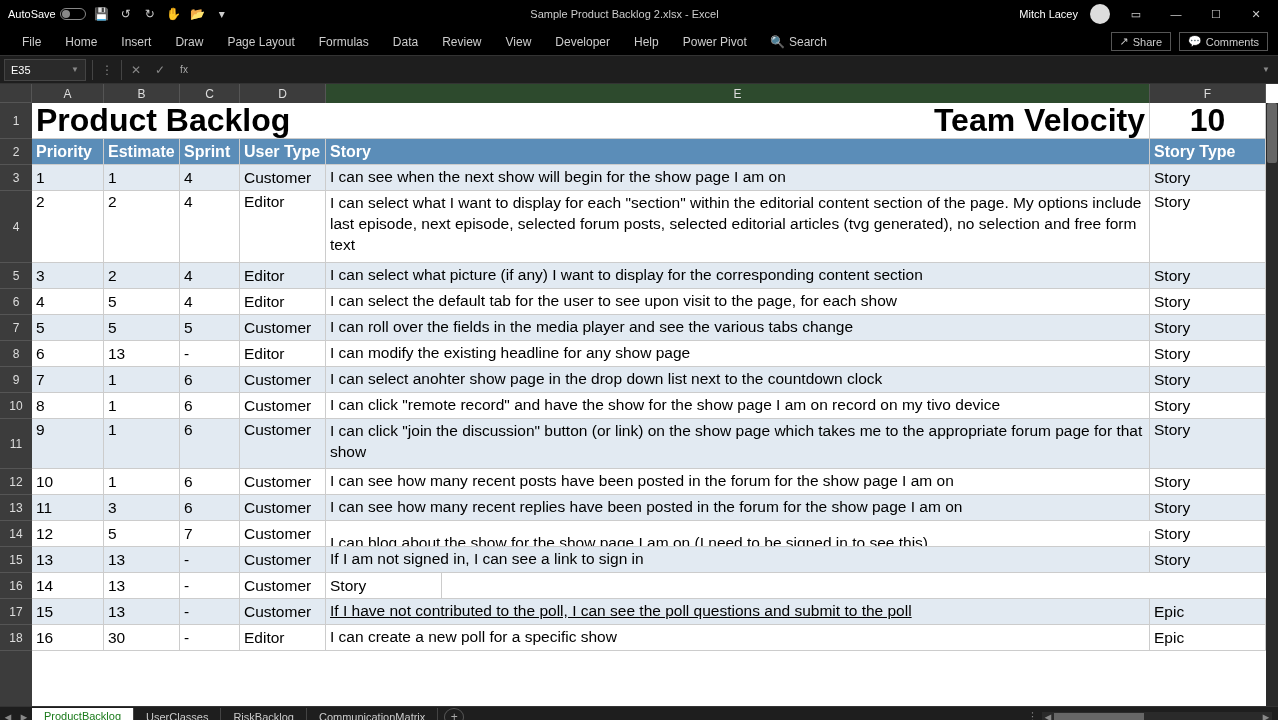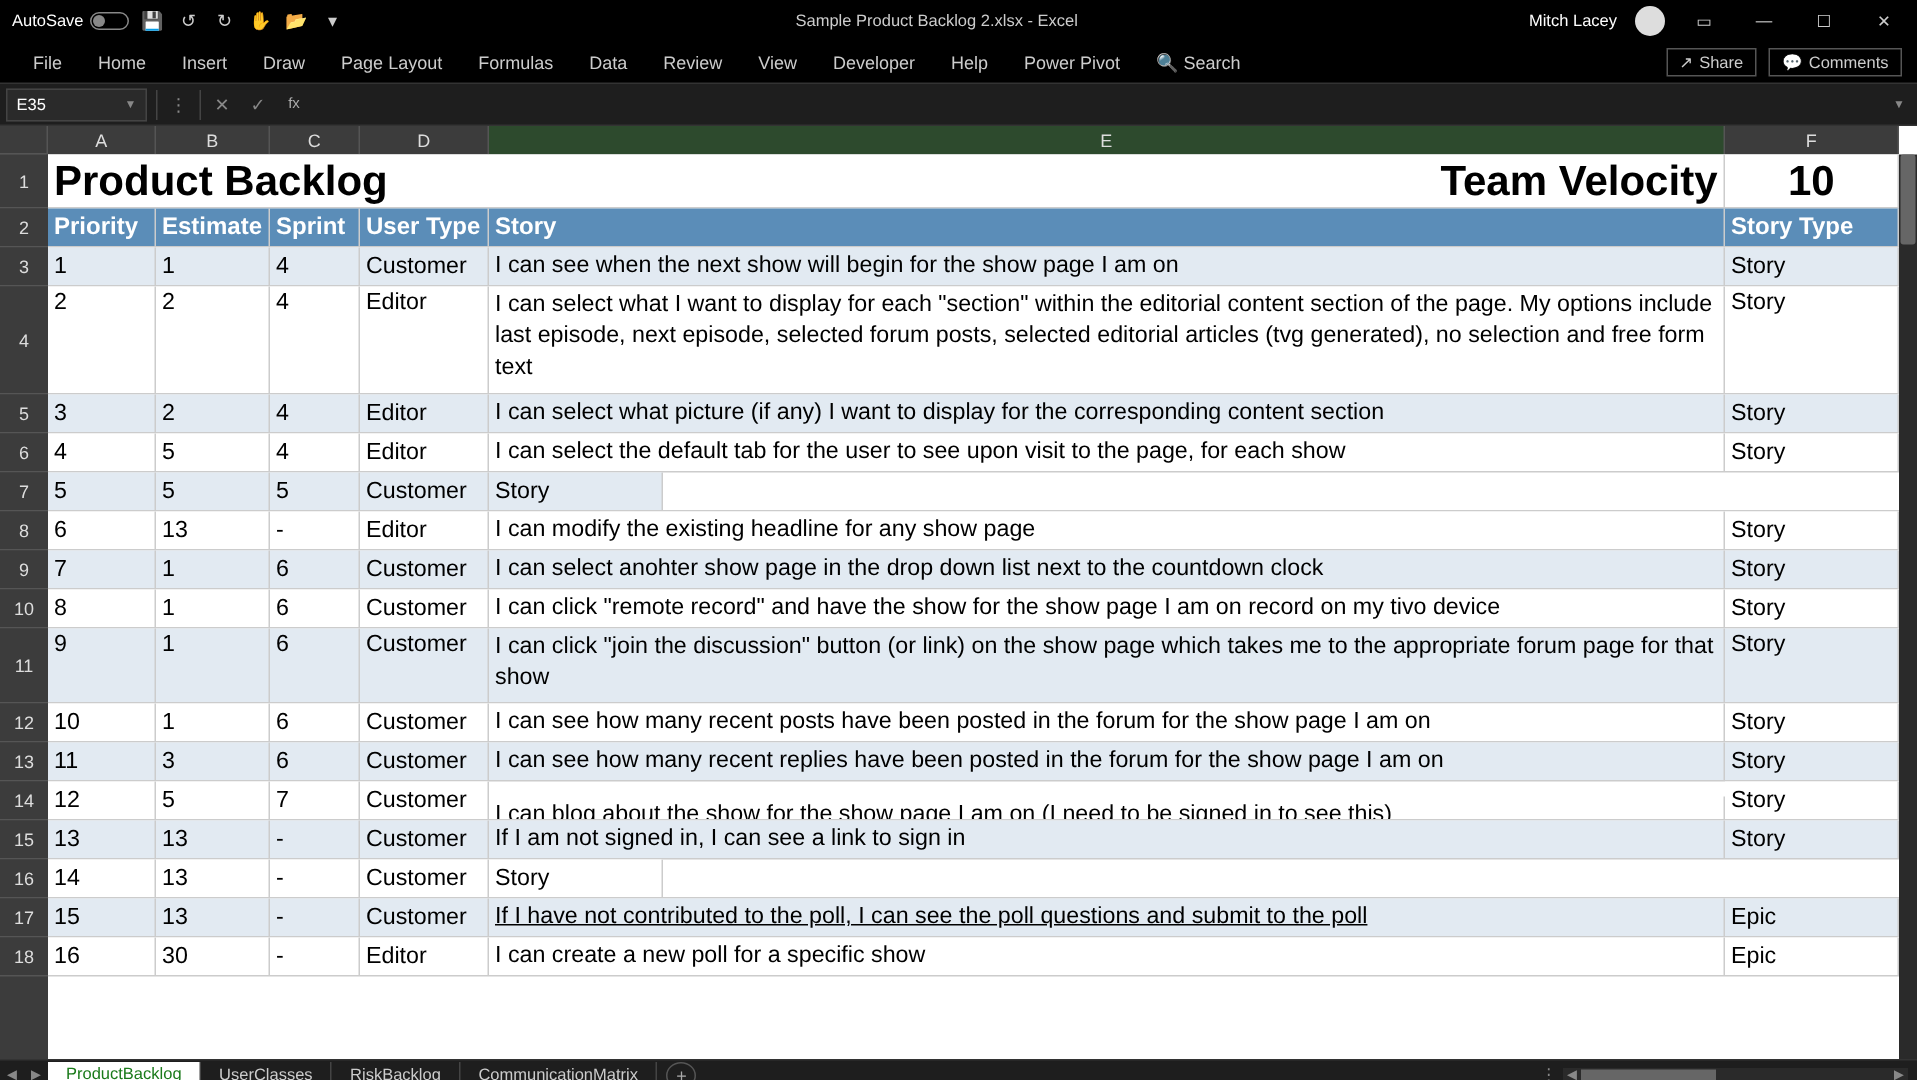--- a/index.html
+++ b/index.html
@@ -17,38 +17,38 @@
 .win-btn { width: 28px; height: 20px; display: flex; align-items: center; justify-content: center; color: #ccc; font-size: 11px; }
 
 .ribbon-tabs { height: 28px; background: #000; display: flex; align-items: center; padding: 0 10px; font-size: 12px; border-bottom: 1px solid #333; justify-content: space-between; }
 .tabs-left { display: flex; align-items: center; gap: 0; }
 .tab { padding: 6px 12px; color: #ccc; cursor: pointer; }
 .tab.file { background: transparent; }
 .tabs-right { display: flex; gap: 8px; }
 .ribbon-btn { border: 1px solid #555; padding: 2px 8px; font-size: 11px; color: #ccc; display: flex; align-items: center; gap: 4px; }
 
 .formula-bar { height: 28px; background: #1e1e1e; display: flex; align-items: center; border-bottom: 1px solid #333; }
-.name-box { width: 94px; height: 22px; background: #2a2a2a; border: 1px solid #444; color: #fff; font-size: 11px; padding: 0 6px; display: flex; align-items: center; justify-content: space-between; margin: 0 4px; }
+.name-box { width: 82px; height: 22px; background: #2a2a2a; border: 1px solid #444; color: #fff; font-size: 11px; padding: 0 6px; display: flex; align-items: center; justify-content: space-between; margin: 0 4px; }
 .fb-divider { width: 1px; height: 20px; background: #444; margin: 0 2px; }
 .fb-btn { width: 24px; height: 22px; display: flex; align-items: center; justify-content: center; color: #888; font-size: 12px; }
 .fx { color: #aaa; font-size: 10px; }
 .formula-input { flex: 1; height: 22px; background: transparent; border: none; color: #fff; padding: 0 6px; font-size: 12px; }
 
 .grid-area { position: relative; background: #fff; height: 622px; overflow: hidden; }
 .corner { position: absolute; top: 0; left: 0; width: 32px; height: 19px; background: #3c3c3c; border-right: 1px solid #555; border-bottom: 1px solid #555; }
 .col-headers { position: absolute; top: 0; left: 32px; right: 12px; height: 19px; display: flex; background: #3c3c3c; }
 .col-h { height: 19px; border-right: 1px solid #555; color: #ddd; font-size: 12px; display: flex; align-items: center; justify-content: center; background: #3c3c3c; }
 .col-h.sel { background: #2d4a2d; }
 .row-headers { position: absolute; top: 19px; left: 0; width: 32px; bottom: 0; background: #3c3c3c; }
 .row-h { width: 32px; border-bottom: 1px solid #555; color: #ddd; font-size: 12px; display: flex; align-items: center; justify-content: center; background: #3c3c3c; }
 
 .cells { position: absolute; top: 19px; left: 32px; right: 12px; bottom: 0; background: #fff; color: #000; }
 .row { display: flex; border-bottom: 1px solid #ccc; }
 .cell { border-right: 1px solid #ccc; padding: 2px 4px; font-size: 15.5px; display: flex; align-items: center; overflow: hidden; }
-.row1 .cell { font-size: 28px; font-weight: 600; background: #fff; }
+.row1 .cell { font-size: 32px; font-weight: 600; background: #fff; }
 .row2 .cell { background: #5b8db8; color: #fff; font-weight: 600; font-size: 16px; }
 .band-a { background: #e2eaf2; }
 .band-b { background: #fff; }
 
 .vscroll { position: absolute; top: 19px; right: 0; width: 12px; bottom: 0; background: #2a2a2a; }
 .vscroll-thumb { position: absolute; top: 0; left: 1px; width: 10px; height: 60px; background: #666; border-radius: 2px; }
 
 .tab-strip { height: 20px; background: #1e1e1e; display: flex; align-items: center; font-size: 11px; border-top: 1px solid #333; }
 .ts-nav { width: 16px; height: 18px; display: flex; align-items: center; justify-content: center; color: #888; }
 .sheet-tab { padding: 2px 12px; color: #ccc; border-right: 1px solid #444; height: 18px; display: flex; align-items: center; }
@@ -205,20 +205,21 @@
         <div class="cell wC band-b">4</div>
         <div class="cell wD band-b">Editor</div>
         <div class="cell wE band-b" style="white-space: normal; align-items: flex-start; line-height: 1.35;">I can select the default tab for the user to see upon visit to the page, for each show</div>
         <div class="cell wF band-b">Story</div>
       </div>
       <div class="row" style="height: 26px;">
         <div class="cell wA band-a">5</div>
         <div class="cell wB band-a">5</div>
         <div class="cell wC band-a">5</div>
         <div class="cell wD band-a">Customer</div>
+        <div class="cell wE band-a" style="white-space: normal; align-items: flex-start; line-height: 1.35;">I can roll over the fields in the media player and see the various tabs change</div>
         <div class="cell wF band-a">Story</div>
       </div>
       <div class="row" style="height: 26px;">
         <div class="cell wA band-b">6</div>
         <div class="cell wB band-b">13</div>
         <div class="cell wC band-b">-</div>
         <div class="cell wD band-b">Editor</div>
         <div class="cell wE band-b" style="white-space: normal; align-items: flex-start; line-height: 1.35;">I can modify the existing headline for any show page</div>
         <div class="cell wF band-b">Story</div>
       </div>

